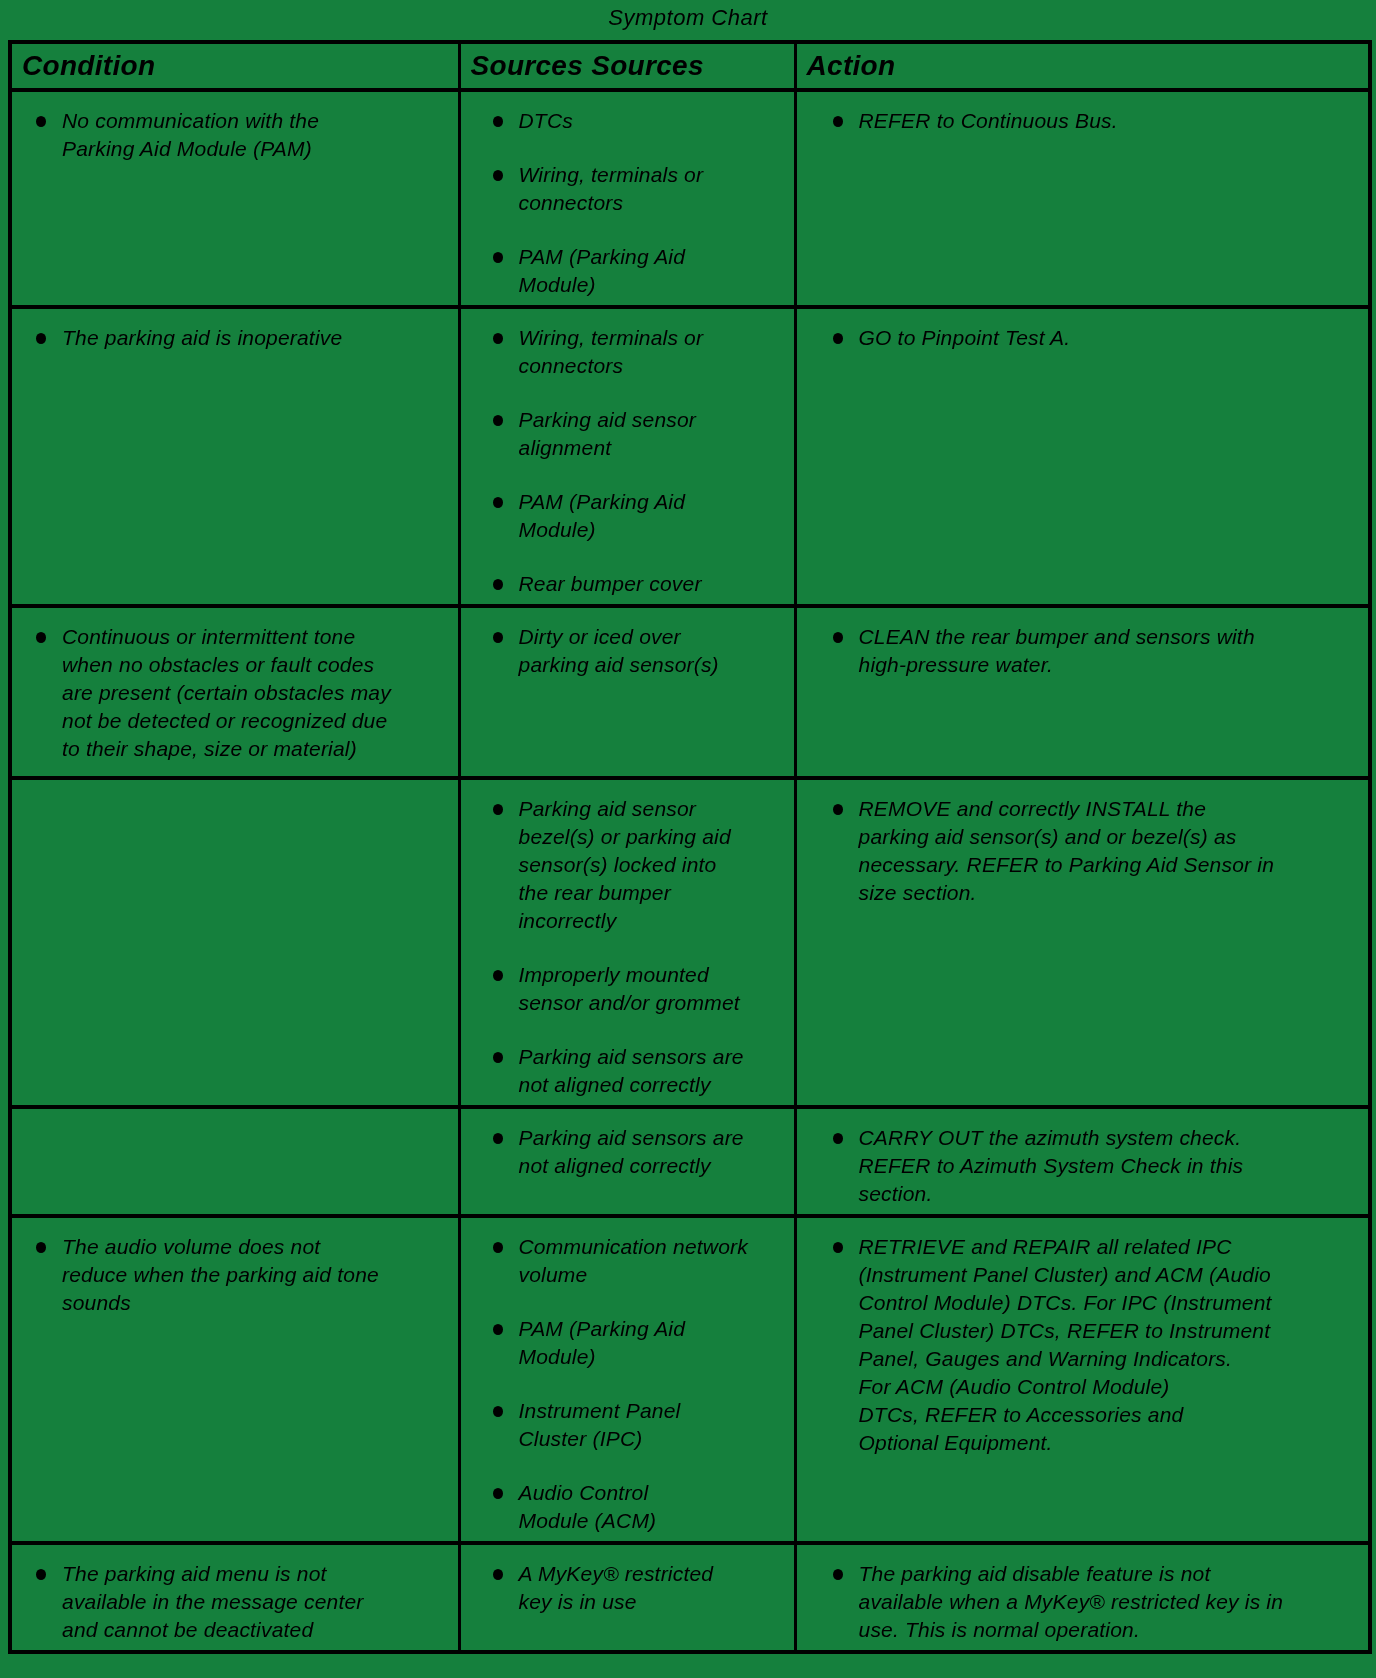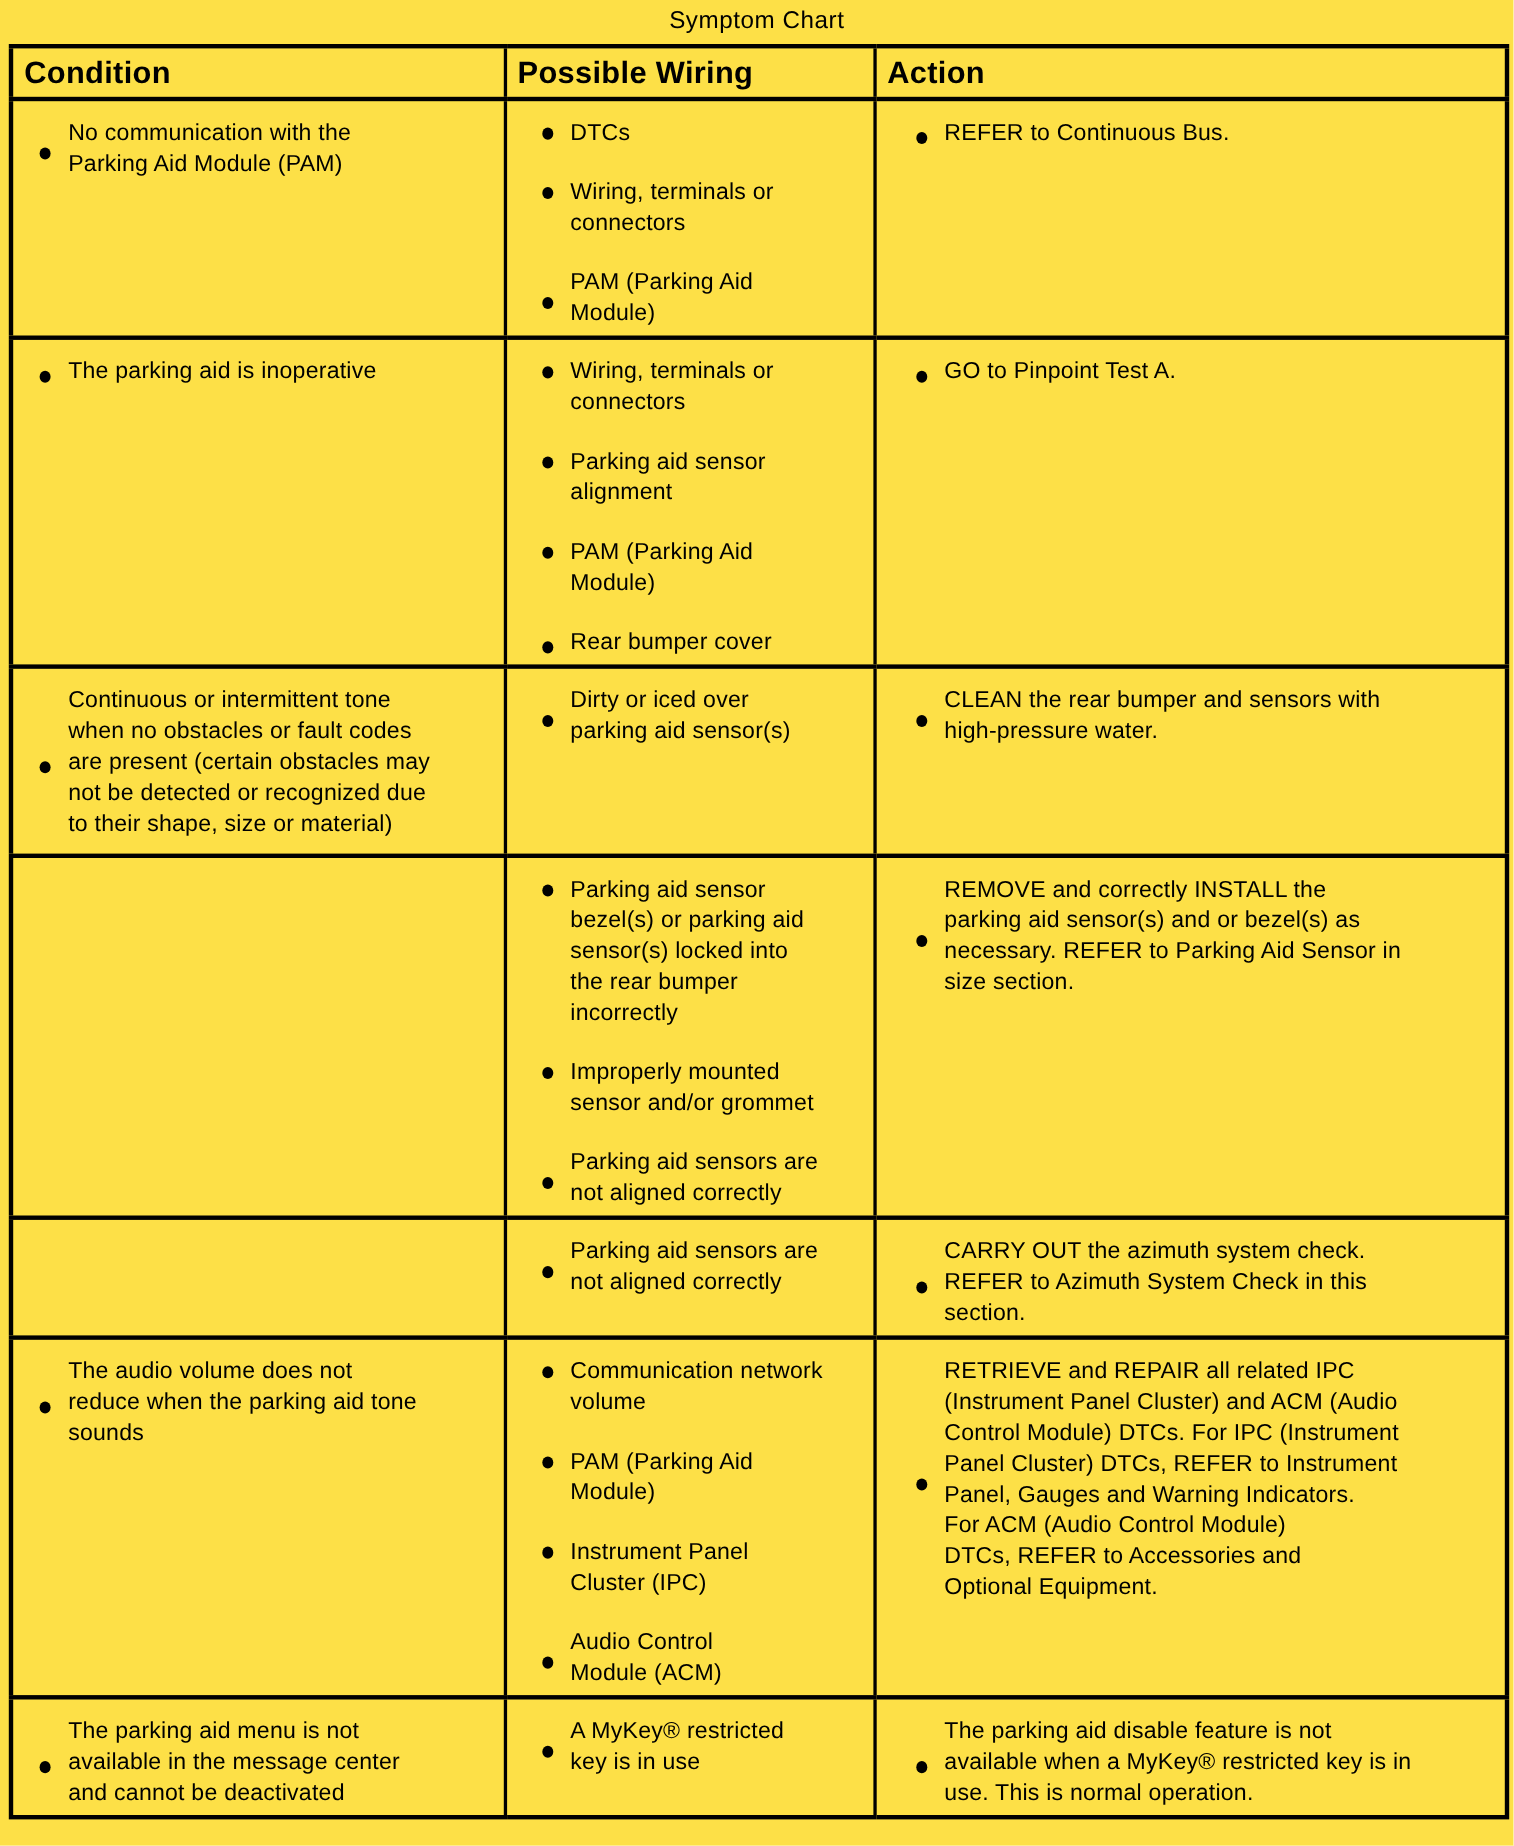--- a/index.html
+++ b/index.html
@@ -5,22 +5,23 @@
   html, body {
     margin: 0;
     padding: 0;
     background: #ffffff;
     color: #000000;
     font-family: "Liberation Sans", sans-serif;
   }
   .page {
     width: 1376px;
     height: 1678px;
-    background: #fde047;
+    background: #15803d;
     overflow: hidden;
+    font-style: italic;
   }
   .page-title {
     text-align: center;
     font-size: 22px;
     font-weight: 400;
     padding-top: 5px;
     height: 40px;
     box-sizing: border-box;
     letter-spacing: 0.5px;
   }
@@ -51,21 +52,21 @@
     padding: 2px 6px 2px 10px;
     letter-spacing: 0.3px;
   }
   td.cell {
     padding: 15px 8px 6px 0;
   }
   .item {
     display: flex;
     margin-bottom: 26px;
   }
-  .item:last-child { margin-bottom: 0; align-items: center; }
+  .item:last-child { margin-bottom: 0; }
   .bullet {
     flex: 0 0 10px;
     width: 10px;
     height: 11px;
     border-radius: 50%;
     background: #000;
     margin-top: 9px;
   }
   .item-text {
     font-size: 21px;
@@ -95,21 +96,21 @@
 
   <table class="symptom">
     <colgroup>
       <col class="c1">
         <col class="c2">
         <col class="c3">
     </colgroup>
     <thead>
       <tr>
         <th>Condition</th>
-        <th>Possible Wiring</th>
+        <th>Sources Sources</th>
         <th>Action</th>
       </tr>
     </thead>
     <tbody>
         <tr>
       <td class="cell">
             <div class="item">
               <span class="bullet"></span>
               <span class="item-text">No communication with the
 Parking Aid Module (PAM)</span>

